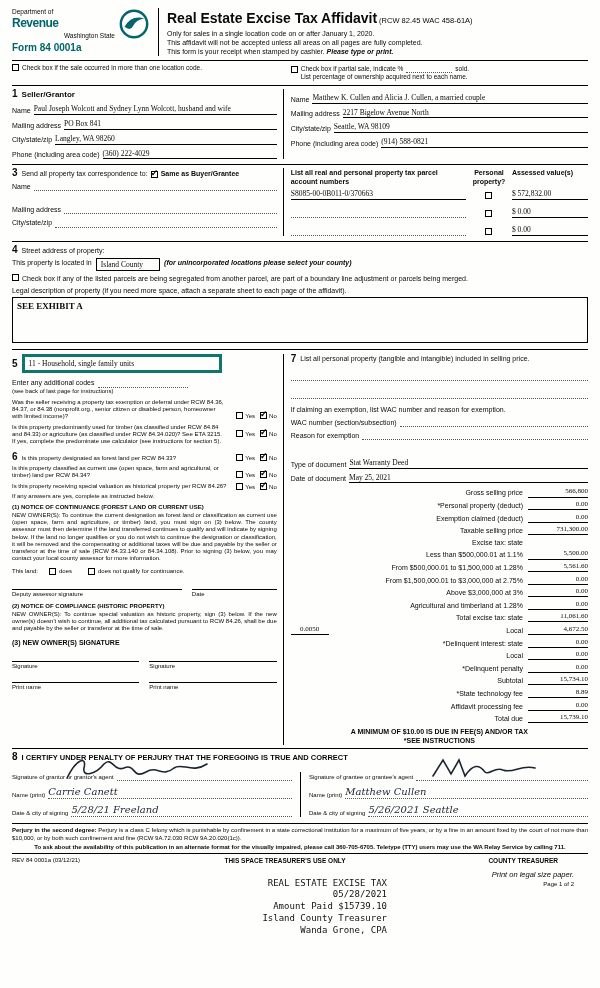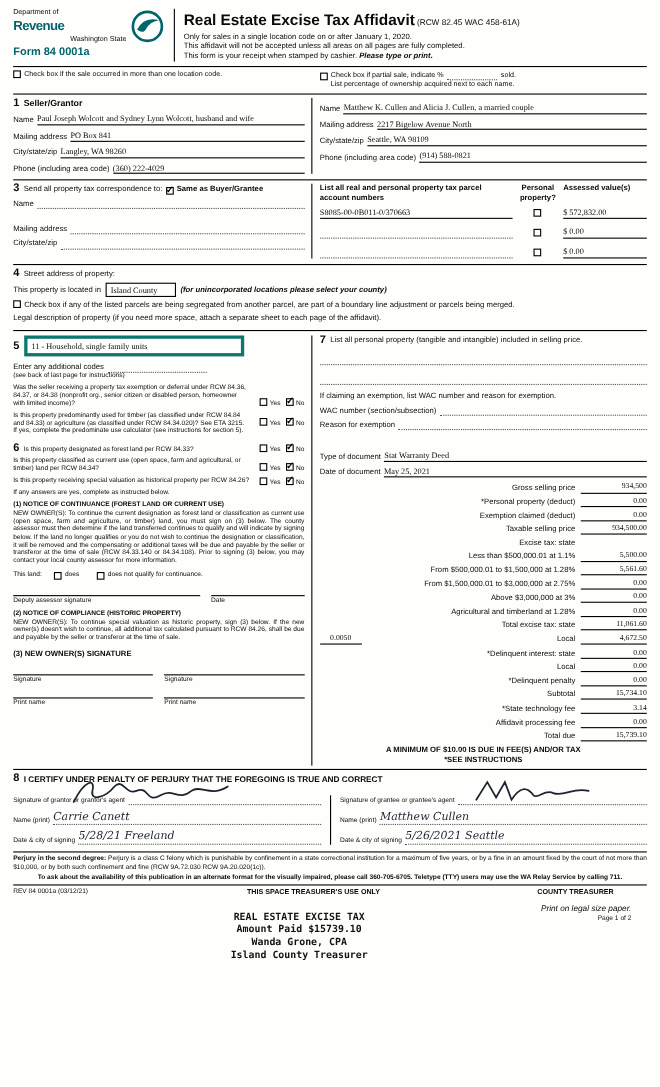--- a/index.html
+++ b/index.html
@@ -39,21 +39,21 @@
 .ptc1{flex:1;padding-right:4px}
 .ptc2{width:46px;text-align:center;flex:none}
 .ptc3{width:76px;flex:none}
 .mid{display:flex;margin-top:2px}
 .midL{width:47%;padding-right:6px}
 .midR{width:53%;border-left:1px solid #000;padding-left:7px}
 .caption-under{border-top:1px solid #000;padding-top:1px}
 .sigzone{position:relative}
 .scribble{position:absolute;pointer-events:none}
 .stampzone{position:relative;height:84px}
-.stamp{position:absolute;left:145px;top:12px;width:230px;text-align:center;font-family:"DejaVu Sans Mono",monospace;font-size:9px;font-weight:bold;line-height:1.3;color:#111}
+.stamp{position:absolute;left:145px;top:12px;width:230px;text-align:right;font-family:"DejaVu Sans Mono",monospace;font-size:9px;font-weight:normal;line-height:1.3;color:#111}
 .legalnote{position:absolute;right:14px;top:4px;font-style:italic;font-size:7.5px}
 .pagenote{position:absolute;right:14px;top:15px;font-size:6px}
 </style>
 </head>
 <body>
 
 <div class="page">
 
   <div class="row header">
     <div class="hdr-left">
@@ -182,30 +182,31 @@
       </div>
     </div>
   </div>
 
   <div class="sep" style="padding:3px 0 4px">
     <div class="row" style="align-items:flex-end">
       <span class="secnum">4</span>
       <span class="lab">Street address of property:</span>
       <span style="flex:1"></span>
     </div>
-    <div class="row" style="align-items:center;margin-top:3px">
+    <div class="row" style="margin-top:3px">
       <span>This property is located in</span>
       <span class="countybox">Island County</span>
       <span class="b i">(for unincorporated locations please select your county)</span>
     </div>
     <div class="row" style="margin-top:3px;align-items:flex-start">
       <span class="cb" style="margin-right:3px"></span>
       <span>Check box if any of the listed parcels are being segregated from another parcel, are part of a boundary line adjustment or parcels being merged.</span>
     </div>
     <div style="margin-top:2px">Legal description of property (if you need more space, attach a separate sheet to each page of the affidavit).</div>
+    <div class="exhibit">SEE EXHIBIT A</div>
   </div>
 
   <div class="mid sep" style="padding-top:4px">
 
     <div class="midL">
       <div class="row" style="align-items:center">
         <span class="secnum">5</span>
         <span class="usecode">11 - Household, single family units</span>
       </div>
       <div class="field" style="margin-top:5px">
@@ -291,33 +292,33 @@
           <span class="val">Stat Warranty Deed</span>
         </div>
       <div class="field">
           <span class="lab">Date of document</span>
           <span class="val">May 25, 2021</span>
         </div>
 
       <div style="margin-top:4px">
         <div class="taxrow">
             <span class="tl">Gross selling price</span>
-            <span class="tv">934,500</span>
+            <span class="tv">566,800</span>
           </div>
         <div class="taxrow">
             <span class="tl">*Personal property (deduct)</span>
             <span class="tv">0.00</span>
           </div>
         <div class="taxrow">
             <span class="tl">Exemption claimed (deduct)</span>
             <span class="tv">0.00</span>
           </div>
         <div class="taxrow">
             <span class="tl">Taxable selling price</span>
-            <span class="tv">934,500.00</span>
+            <span class="tv">731,300.00</span>
           </div>
         <div class="taxrow">
             <span class="tl">Excise tax: state</span>
             <span class="tvs"></span>
           </div>
         <div class="taxrow">
             <span class="tl">Less than $500,000.01 at 1.1%</span>
             <span class="tv">5,500.00</span>
           </div>
         <div class="taxrow">
@@ -356,21 +357,21 @@
         <div class="taxrow">
             <span class="tl">*Delinquent penalty</span>
             <span class="tv">0.00</span>
           </div>
         <div class="taxrow">
             <span class="tl">Subtotal</span>
             <span class="tv">15,734.10</span>
           </div>
         <div class="taxrow">
             <span class="tl">*State technology fee</span>
-            <span class="tv">3.14</span>
+            <span class="tv">8.89</span>
           </div>
         <div class="taxrow">
             <span class="tl">Affidavit processing fee</span>
             <span class="tv">0.00</span>
           </div>
         <div class="taxrow">
             <span class="tl">Total due</span>
             <span class="tv">15,739.10</span>
           </div>
       </div>
@@ -432,19 +433,20 @@
     <div class="tiny" style="flex:1">REV 84 0001a (03/12/21)</div>
     <div class="b" style="flex:1.2;text-align:center;font-size:6.5px">THIS SPACE TREASURER'S USE ONLY</div>
     <div class="b" style="flex:1;text-align:right;font-size:6.5px;padding-right:30px">COUNTY TREASURER</div>
   </div>
 
   <div class="stampzone">
     <div class="legalnote">Print on legal size paper.</div>
     <div class="pagenote">Page 1 of 2</div>
     <div class="stamp">
       <div>REAL ESTATE EXCISE TAX</div>
+      <div>05/28/2021</div>
       <div>Amount Paid $15739.10</div>
+      <div>Island County Treasurer</div>
       <div>Wanda Grone, CPA</div>
-      <div>Island County Treasurer</div>
     </div>
   </div>
 
 </div>
 
 </body></html>

